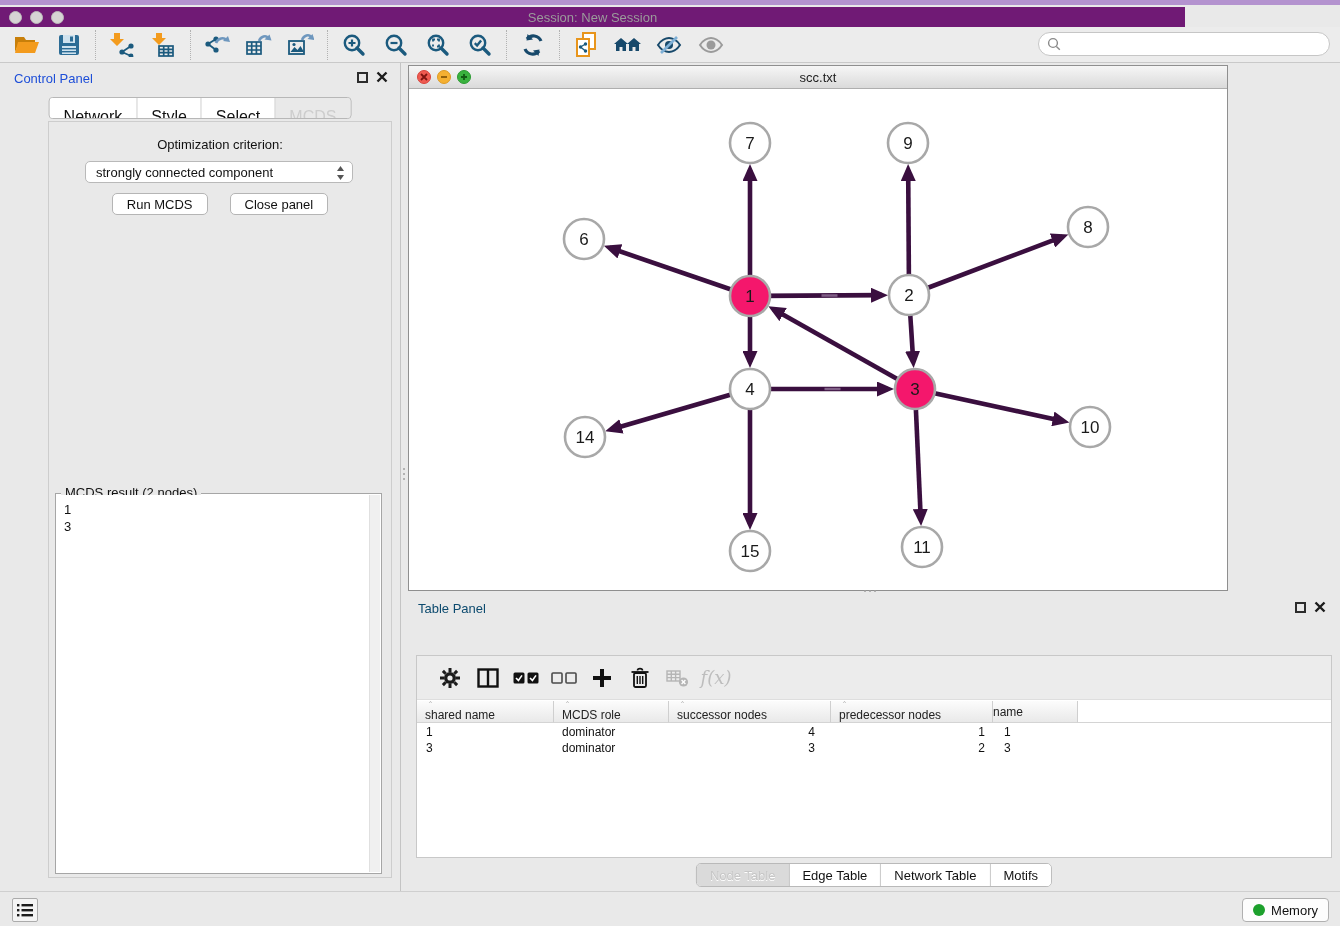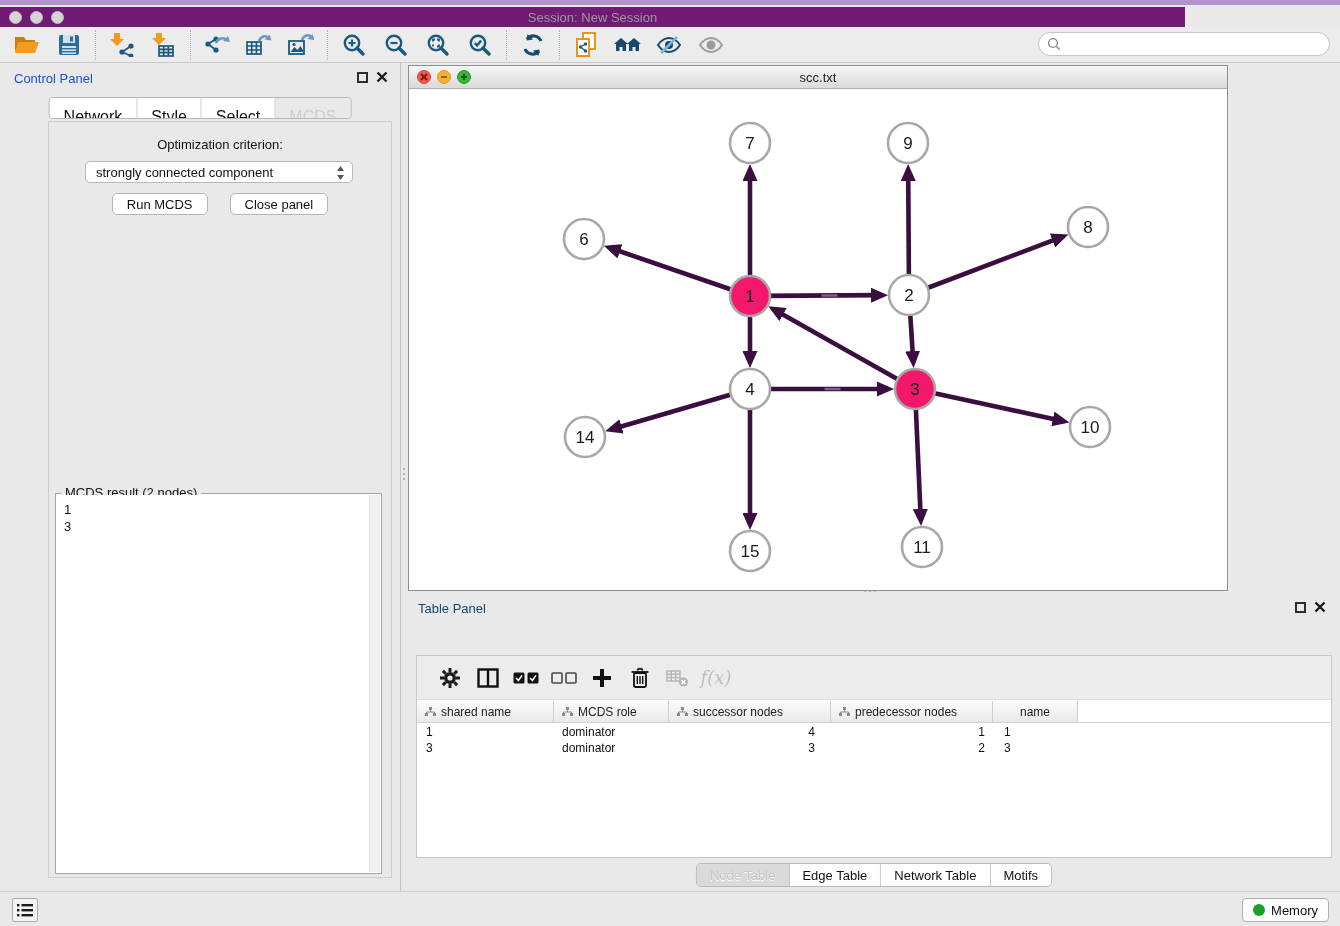--- a/index.html
+++ b/index.html
@@ -60,21 +60,21 @@
 
   
   .table-panel { position:absolute; left:408px; top:595px; width:932px; height:296px; background:#e9e9e9; }
   .tp-title { position:absolute; left:10px; top:6px; font-size:13px; color:#0c4a6e; }
   .tp-float { right:34px; top:7px; } .tp-close { right:14px; top:6px; }
   .tp-box { position:absolute; left:8px; right:8px; top:27px; bottom:33px; background:#fff; border:1px solid #c8c8c8;margin-top:33px; }
   .tp-toolbar { position:absolute; left:0; right:0; top:0; height:44px; background:#ececec; border-bottom:1px solid #dedede; display:flex; align-items:center; padding-left:14px; gap:0; }
   .tpi { width:38px; height:34px; display:flex; align-items:center; justify-content:center; cursor:pointer; }
   .fx-label { font-family:"DejaVu Serif","Liberation Serif",serif; font-style:italic; font-size:18px; color:#bdbdbd; }
   .tp-header { position:absolute; left:0; right:0; top:45px; height:22px; display:flex; font-size:12px; color:#222; }
-  .tph { display:flex; align-items:center; gap:5px; padding-left:8px; border-right:1px solid #cfcfcf; background:linear-gradient(#fcfcfc,#e9e9e9); border-bottom:1px solid #d4d4d4; cursor:pointer; }
+  .tph { display:flex; gap:5px; padding-left:8px; border-right:1px solid #cfcfcf; background:linear-gradient(#fcfcfc,#e9e9e9); border-bottom:1px solid #d4d4d4; cursor:pointer;flex-direction:column; }
   .tph.c0 { width:137px; } .tph.c1 { width:115px; } .tph.c2 { width:162px; } .tph.c3 { width:162px; } .tph.c4 { width:85px; justify-content:center; padding-left:0; }
   .tph-fill { flex:1; border-right:none; background:#fff; border-bottom:1px solid #d4d4d4; }
   .tp-rows { position:absolute; left:0; right:0; top:68px; bottom:0; background:#fff; overflow:hidden; }
   .trow { display:flex; height:16px; font-size:12px; color:#111; align-items:center; }
   .tcell { overflow:hidden; white-space:nowrap; }
   .tc0 { width:137px; padding-left:9px; } .tc1 { width:115px; padding-left:8px; }
   .tc2 { width:162px; padding-right:16px; text-align:right; } .tc3 { width:162px; padding-right:8px; text-align:right; }
   .tc4 { width:85px; padding-left:11px; }
   .tp-tabs { position:absolute; bottom:4px; left:50%; transform:translateX(-50%); display:flex; border:1px solid #b9b9b9; border-radius:5px; overflow:hidden; height:24px; background:#fff; }
   .btab { padding:3px 13px; font-size:13px; color:#111; background:#fff; border-right:1px solid #c3c3c3; cursor:pointer; line-height:17px; }

